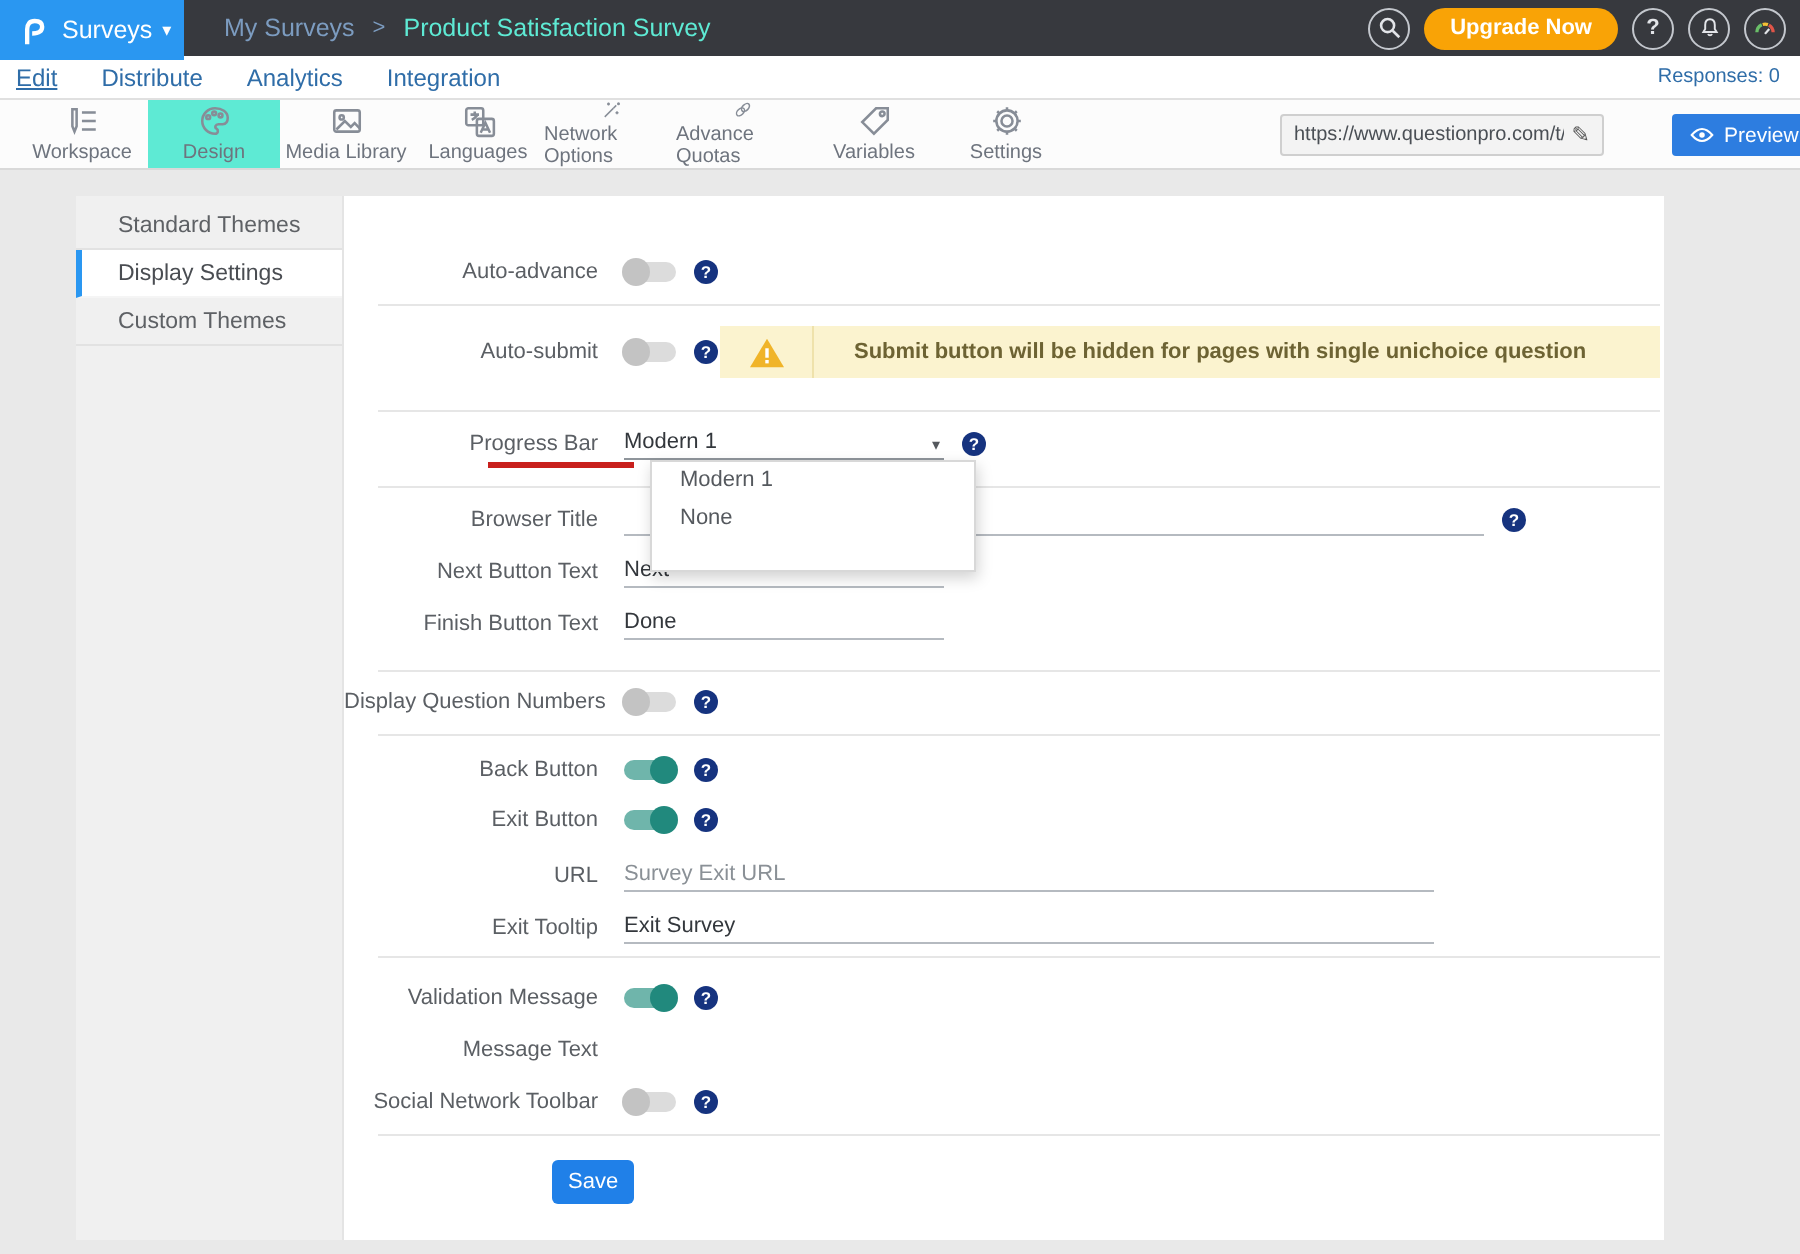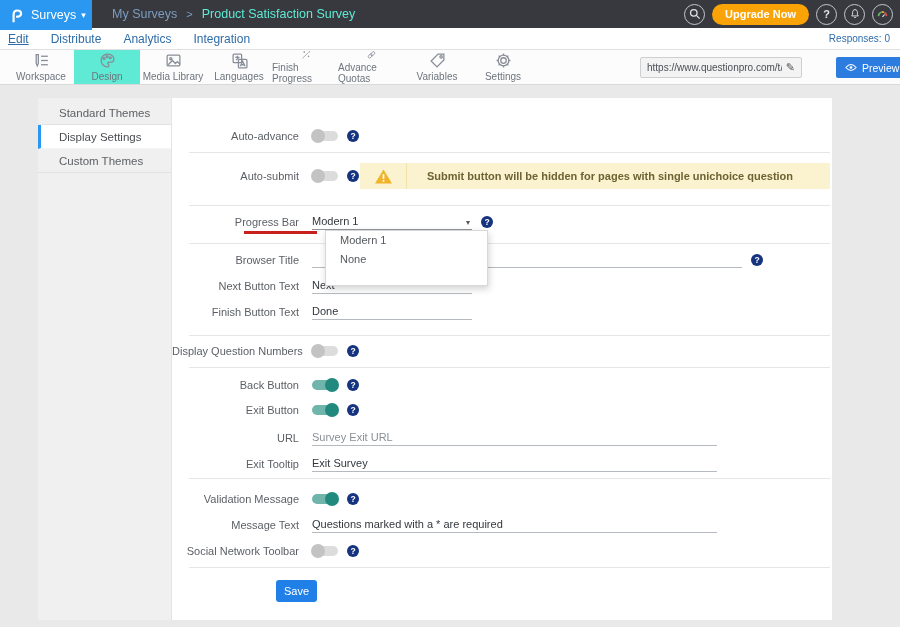--- a/index.html
+++ b/index.html
@@ -166,21 +166,21 @@
       <span>Languages</span>
     </div>
     <div class="tb-item">
       <svg class="tb-icon" viewBox="0 0 16 16">
           <line x1="3" y1="13.5" x2="10" y2="6.5"></line>
           <line x1="10" y1="6.5" x2="12.2" y2="4.3" stroke-width="2"></line>
           <path d="M6 2 V4.4 M4.8 3.2 H7.2"></path>
           <path d="M12.8 9 V11.4 M11.6 10.2 H14"></path>
           <circle cx="14" cy="3" r="0.6"></circle>
         </svg>
-      <span>Finish Progress</span>
+      <span>Network Options</span>
     </div>
     <div class="tb-item">
       <svg class="tb-icon" viewBox="0 0 16 16">
           <ellipse cx="6" cy="9.5" rx="3.8" ry="2.4" transform="rotate(-45 6 9.5)"></ellipse>
           <ellipse cx="10" cy="6" rx="3.8" ry="2.4" transform="rotate(-45 10 6)"></ellipse>
         </svg>
       <span>Advance Quotas</span>
     </div>
     <div class="tb-item">
       <svg class="tb-icon" viewBox="0 0 16 16">
@@ -327,21 +327,20 @@
       <div class="row trow" style="top:393px;">
         <span class="lbl">Validation Message</span>
         <span class="toggle on">
             <span class="knob"></span>
           </span>
         <span class="help">?</span>
       </div>
 
       <div class="row" style="top:418px;">
         <span class="lbl">Message Text</span>
-        <span class="fld-line" style="width:405px;">Questions marked with a * are required</span>
       </div>
 
       <div class="row trow" style="top:445px;">
         <span class="lbl">Social Network Toolbar</span>
         <span class="toggle">
             <span class="knob"></span>
           </span>
         <span class="help">?</span>
       </div>
       <div class="sep" style="top:469px;"></div>

